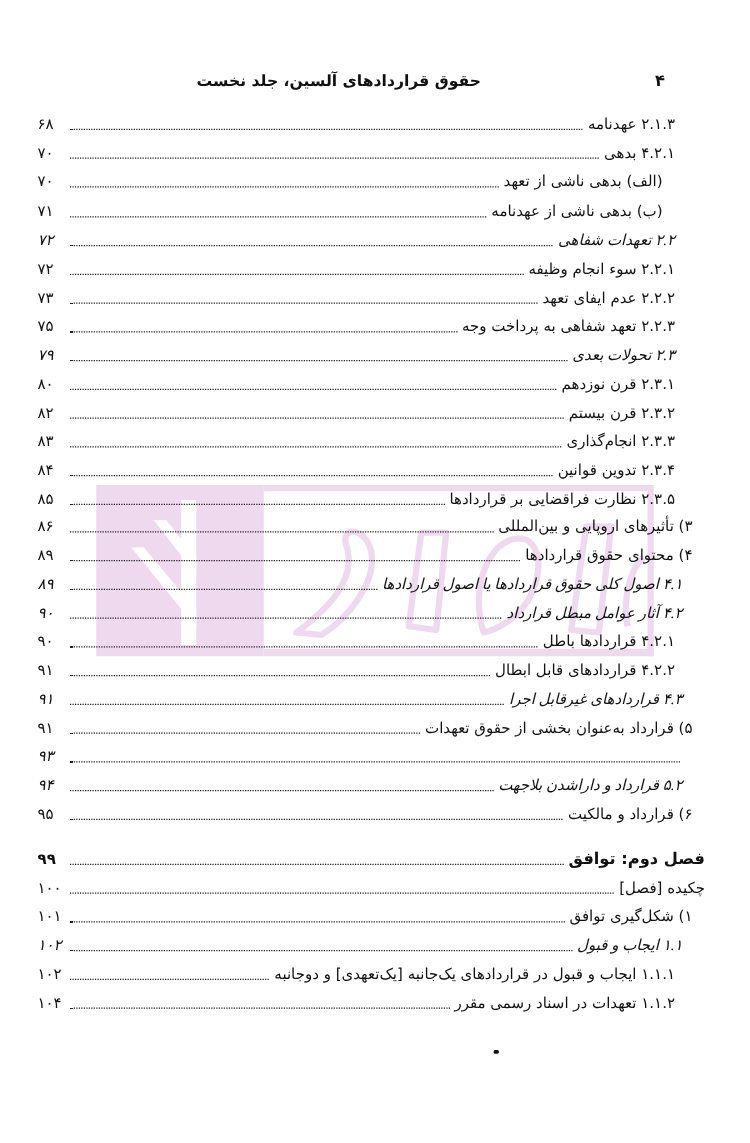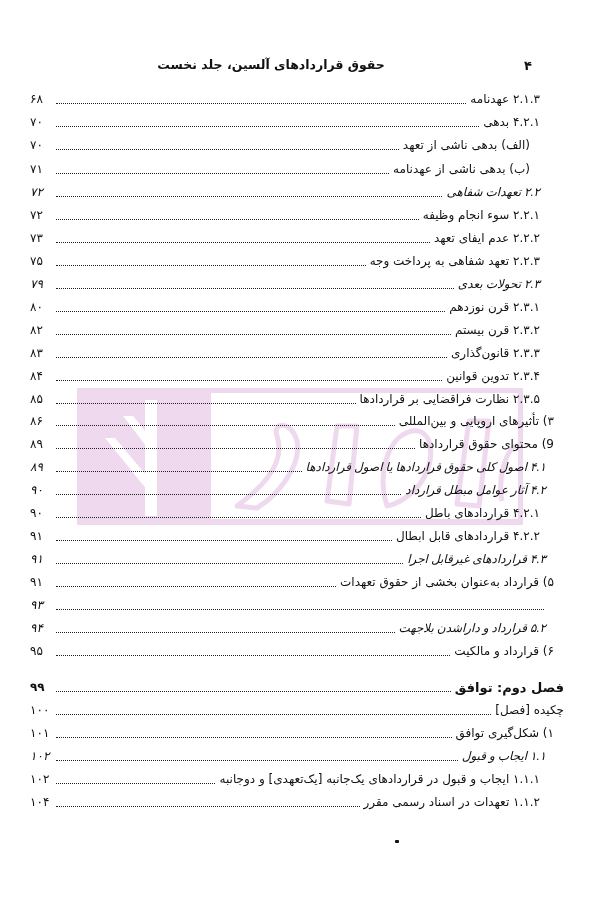--- a/index.html
+++ b/index.html
@@ -131,56 +131,56 @@
       <span class="title">۲.۳.۱ قرن نوزدهم</span>
       <span class="leader"></span>
       <span class="page">۸۰</span>
     </div>
     <div class="row" style="top: 231px; right: 30px; left: 0px;">
       <span class="title">۲.۳.۲ قرن بیستم</span>
       <span class="leader"></span>
       <span class="page">۸۲</span>
     </div>
     <div class="row" style="top: 254px; right: 30px; left: 0px;">
-      <span class="title">۲.۳.۳ قانون‌گذاری</span>
+      <span class="title">۲.۳.۳ انجام‌گذاری</span>
       <span class="leader"></span>
       <span class="page">۸۳</span>
     </div>
     <div class="row" style="top: 277px; right: 30px; left: 0px;">
       <span class="title">۲.۳.۴ تدوین قوانین</span>
       <span class="leader"></span>
       <span class="page">۸۴</span>
     </div>
     <div class="row" style="top: 300px; right: 30px; left: 0px;">
       <span class="title">۲.۳.۵ نظارت فراقضایی بر قراردادها</span>
       <span class="leader"></span>
       <span class="page">۸۵</span>
     </div>
     <div class="row" style="top: 322px; right: 16px; left: 0px;">
       <span class="title">۳) تأثیرهای اروپایی و بین‌المللی</span>
       <span class="leader"></span>
       <span class="page">۸۶</span>
     </div>
     <div class="row" style="top: 345px; right: 16px; left: 0px;">
-      <span class="title">9) محتوای حقوق قراردادها</span>
+      <span class="title">۴) محتوای حقوق قراردادها</span>
       <span class="leader"></span>
       <span class="page">۸۹</span>
     </div>
     <div class="row italic" style="top: 368px; right: 24px; left: 0px;">
       <span class="title">۴.۱ اصول کلی حقوق قراردادها یا اصول قراردادها</span>
       <span class="leader"></span>
       <span class="page">۸۹</span>
     </div>
     <div class="row italic" style="top: 391px; right: 24px; left: 0px;">
       <span class="title">۴.۲ آثار عوامل مبطل قرارداد</span>
       <span class="leader"></span>
       <span class="page">۹۰</span>
     </div>
     <div class="row" style="top: 414px; right: 30px; left: 0px;">
-      <span class="title">۴.۲.۱ قراردادهای باطل</span>
+      <span class="title">۴.۲.۱ قراردادها باطل</span>
       <span class="leader"></span>
       <span class="page">۹۰</span>
     </div>
     <div class="row" style="top: 437px; right: 30px; left: 0px;">
       <span class="title">۴.۲.۲ قراردادهای قابل ابطال</span>
       <span class="leader"></span>
       <span class="page">۹۱</span>
     </div>
     <div class="row italic" style="top: 460px; right: 24px; left: 0px;">
       <span class="title">۴.۳ قراردادهای غیرقابل اجرا</span>

